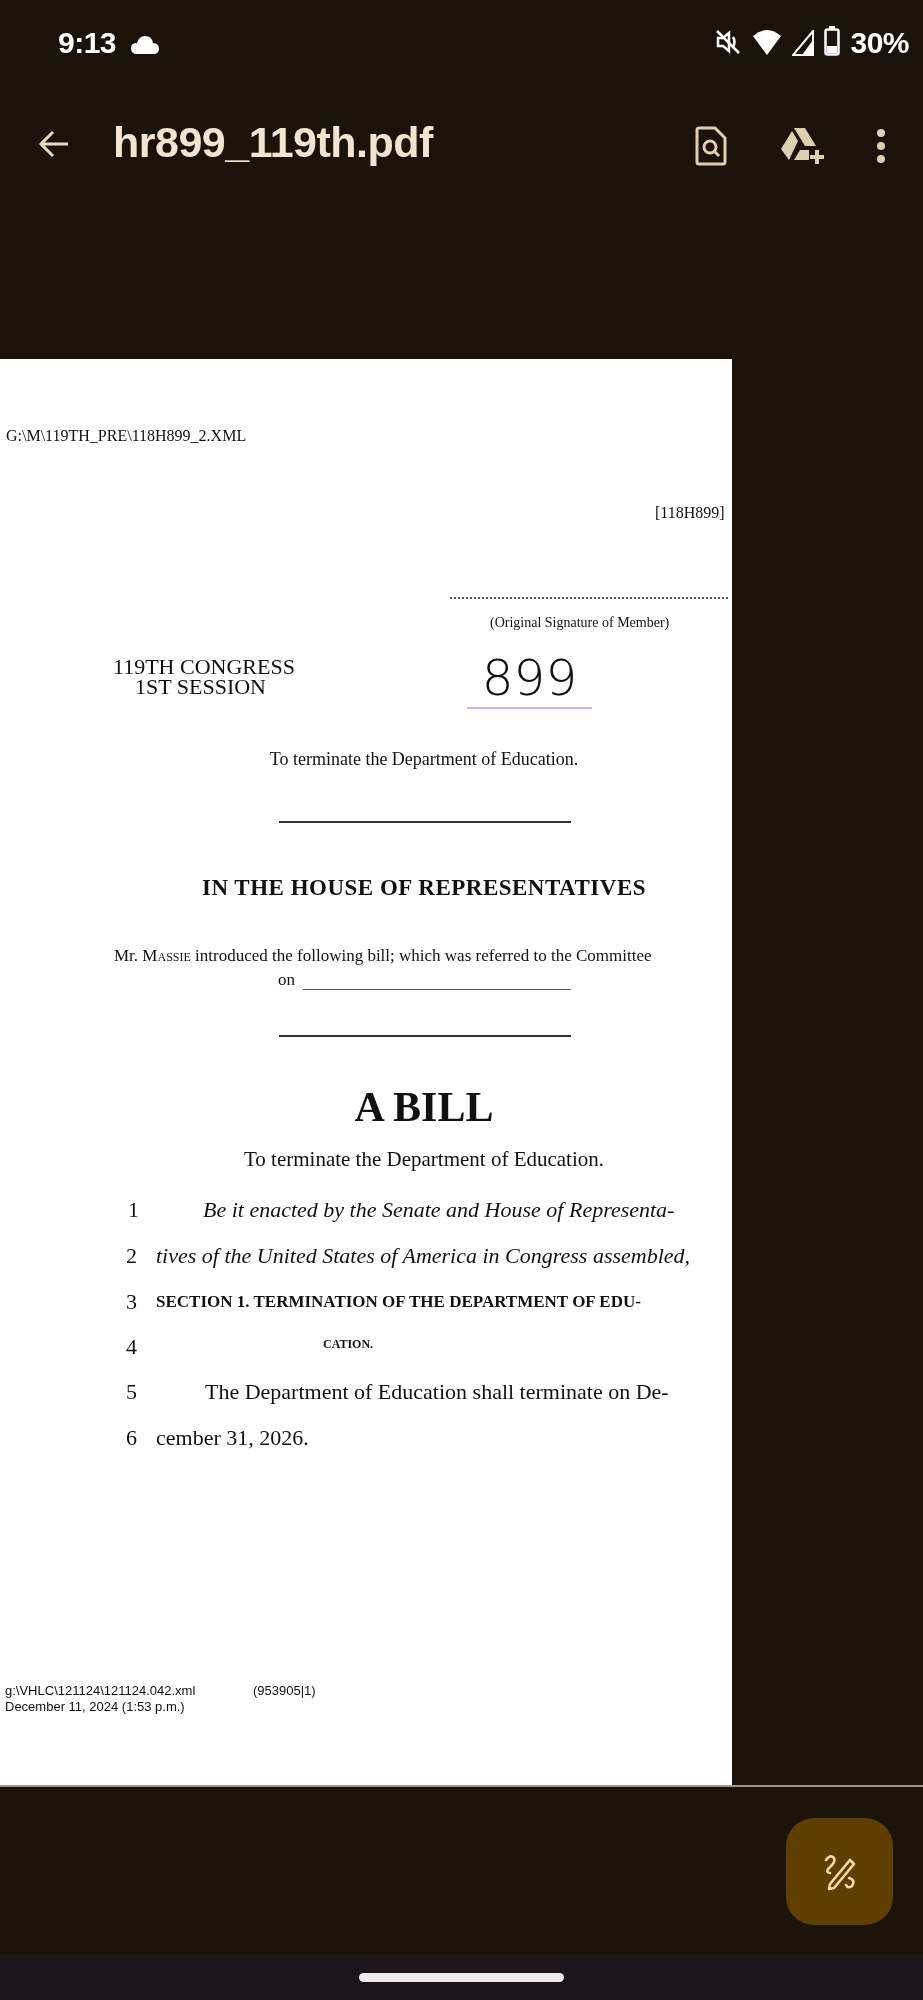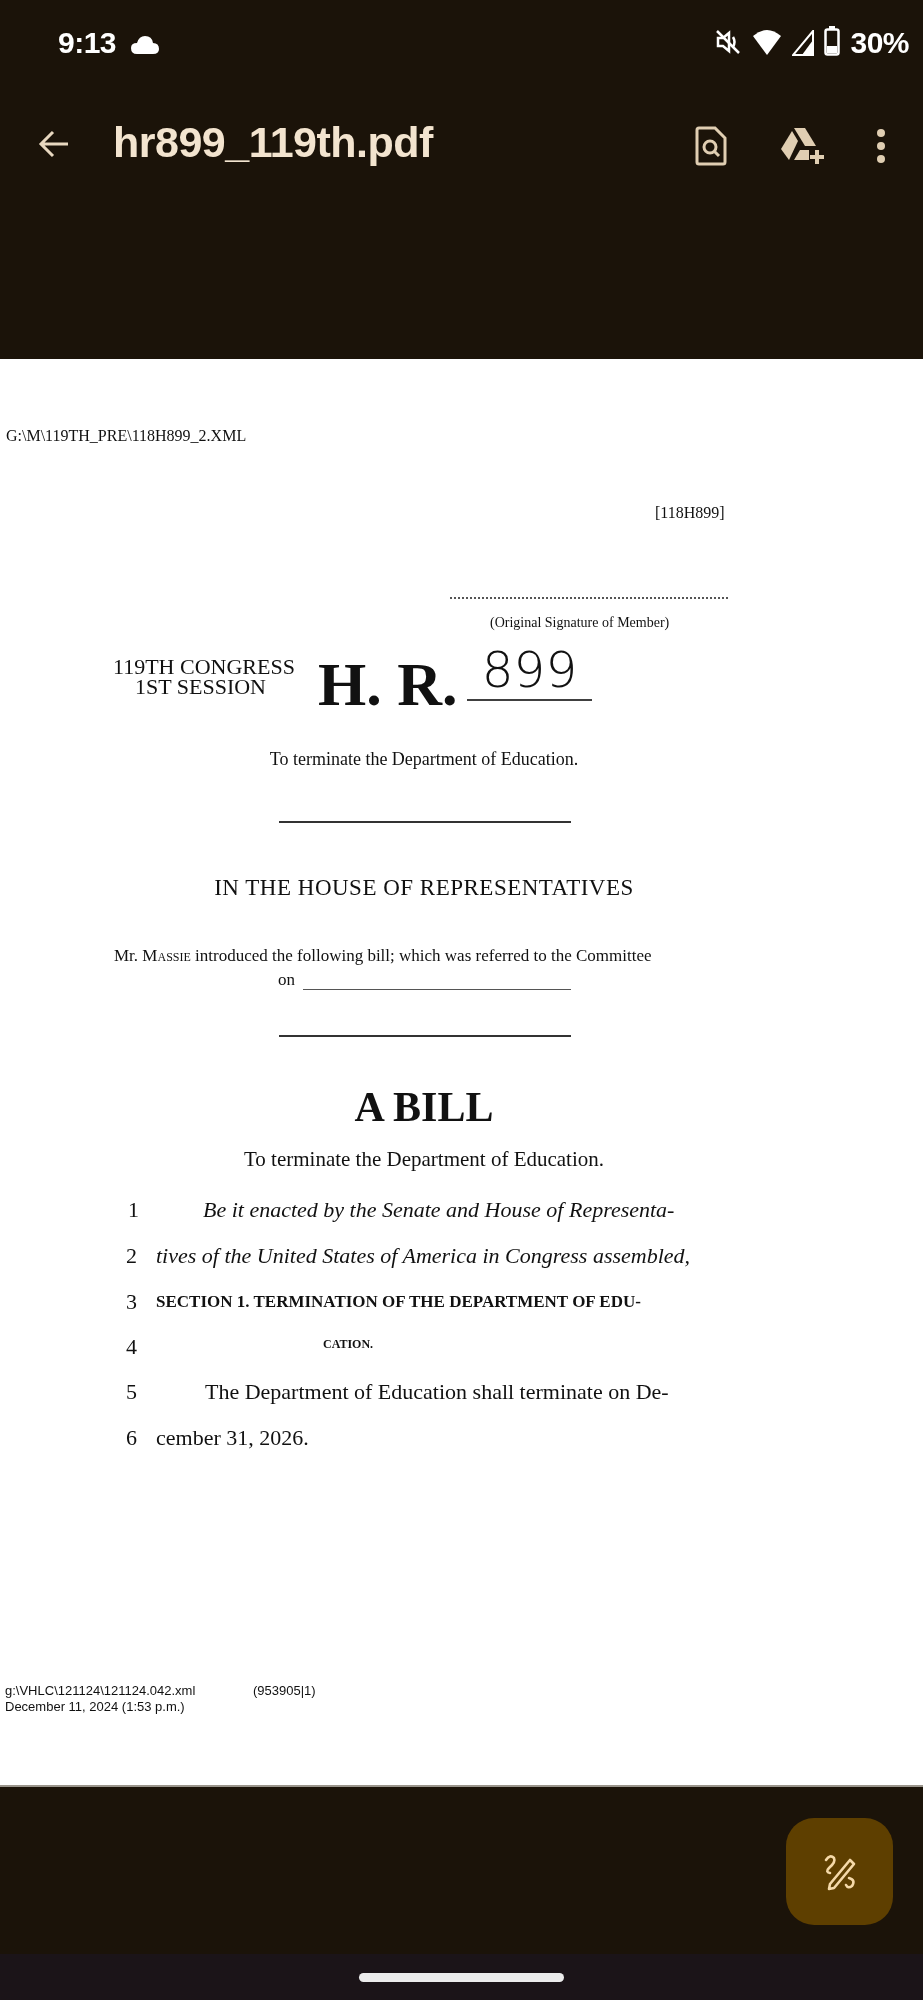--- a/index.html
+++ b/index.html
@@ -6,21 +6,21 @@
   body { width:923px; height:2000px; background:#1b1309; position:relative; overflow:hidden; font-family:"Liberation Sans", sans-serif; }
   .statusbar { position:absolute; left:0; top:0; width:923px; height:90px; color:#fff;padding-left:44px; }
   .sb-time { position:absolute; left:58px; top:26px; font-size:30px; font-weight:bold; letter-spacing:-0.5px; }
   .sb-cloud { position:absolute; left:130px; top:34px; }
   .sb-right { position:absolute; right:58px; top:26px; display:flex; align-items:flex-end; gap:10px; }
   .sb-batt-pct { font-size:30px; font-weight:bold; letter-spacing:-0.5px; }
   .appbar { position:absolute; left:0; top:100px; width:923px; height:90px; color:#f0e0c8;padding-left:8px; }
   .back { position:absolute; left:32px; top:22px; width:44px; height:44px; display:flex; align-items:center; justify-content:center; }
   .title { position:absolute; left:113px; top:18px; font-size:43px; font-weight:bold; color:#f3e4cf; letter-spacing:-0.5px; }
   .act { position:absolute; top:22px; width:48px; height:48px; display:flex; align-items:center; justify-content:center; }
-  .page { position:absolute; left:0; top:359px; width:923px; height:1427px; background:#fff; font-family:"Liberation Serif", serif; color:#111; }
+  .page { position:absolute; left:0; top:359px; width:732px; height:1427px; background:#fff; font-family:"Liberation Serif", serif; color:#111; }
   .page-bottom-line { position:absolute; left:0; top:1785px; width:923px; height:2px; background:#9a958c; }
   .p-abs { position:absolute; white-space:nowrap; }
   .fab { position:absolute; left:786px; top:1818px; width:107px; height:107px; border-radius:28px; background:#5e3f00; display:flex; align-items:center; justify-content:center; }
   .navbar { position:absolute; left:0; top:1954px; width:923px; height:46px; background:#1b1418; }
   .handle { position:absolute; left:359px; top:19px; width:205px; height:9px; border-radius:5px; background:#ececec; }
   .ln { position:absolute; font-size:22px; }
   .sc { font-variant:small-caps; }
 </style>
 </head>
 <body>
@@ -96,26 +96,25 @@
 <div class="page">
   <div class="p-abs" style="left:6px; top:68px; font-size:16px;">G:\M\119TH_PRE\118H899_2.XML</div>
   <div class="p-abs" style="left:655px; top:145px; font-size:16px;">[118H899]</div>
   <div class="p-abs" style="left:450px; top:238px; width:278px; border-top:2px dotted #555;"></div>
   <div class="p-abs" style="left:490px; top:256px; font-size:14px;">(Original Signature of Member)</div>
 
   <div class="p-abs" style="left:113px; top:298px; font-size:22px; text-align:center; width:175px; line-height:20px;">
     <div>119TH CONGRESS</div>
     <div>1ST SESSION</div>
   </div>
-  <div class="p-abs" style="left:318px; top:290px; font-size:62px; font-weight:bold;">H. R.</div>
-  <div class="p-abs" style="left:467px; top:285px; width:125px; height:55px; border-bottom:2px solid #404040; text-align:center; font-family:'DejaVu Sans', sans-serif; font-size:50px; font-weight:200; line-height:52px; color:#111;">899</div>
+  <div class="p-abs" style="left:467px; top:293px; width:125px; height:55px; border-bottom:2px solid #c4b5fd; text-align:center; font-family:'DejaVu Sans', sans-serif; font-size:50px; font-weight:200; line-height:52px; color:#111;">899</div>
 
   <div class="p-abs" style="left:0; width:848px; text-align:center; top:390px; font-size:18px;">To terminate the Department of Education.</div>
   <div class="p-abs" style="left:279px; top:462px; width:292px; border-top:2px solid #333;"></div>
-  <div class="p-abs" style="left:0; width:848px; text-align:center; top:516px; font-size:23px; letter-spacing:0.5px;">IN THE HOUSE OF REPRESENTATIVES</div>
+  <div class="p-abs" style="left:0; width:848px; text-align:center; top:516px; font-size:23px; letter-spacing:0.5px;font-weight:bold;">IN THE HOUSE OF REPRESENTATIVES</div>
 
   <div class="p-abs" style="left:114px; top:587px; font-size:17px;">
     <span>Mr. </span><span class="sc">Massie</span><span> introduced the following bill; which was referred to the Committee</span>
   </div>
   <div class="p-abs" style="left:278px; top:611px; font-size:17px;">on</div>
   <div class="p-abs" style="left:303px; top:630px; width:268px; border-top:1.5px solid #555;"></div>
   <div class="p-abs" style="left:279px; top:676px; width:292px; border-top:2px solid #333;"></div>
 
   <div class="p-abs" style="left:0; width:848px; text-align:center; top:724px; font-size:42px; font-weight:bold;">A BILL</div>
   <div class="p-abs" style="left:0; width:848px; text-align:center; top:788px; font-size:21px;">To terminate the Department of Education.</div>

